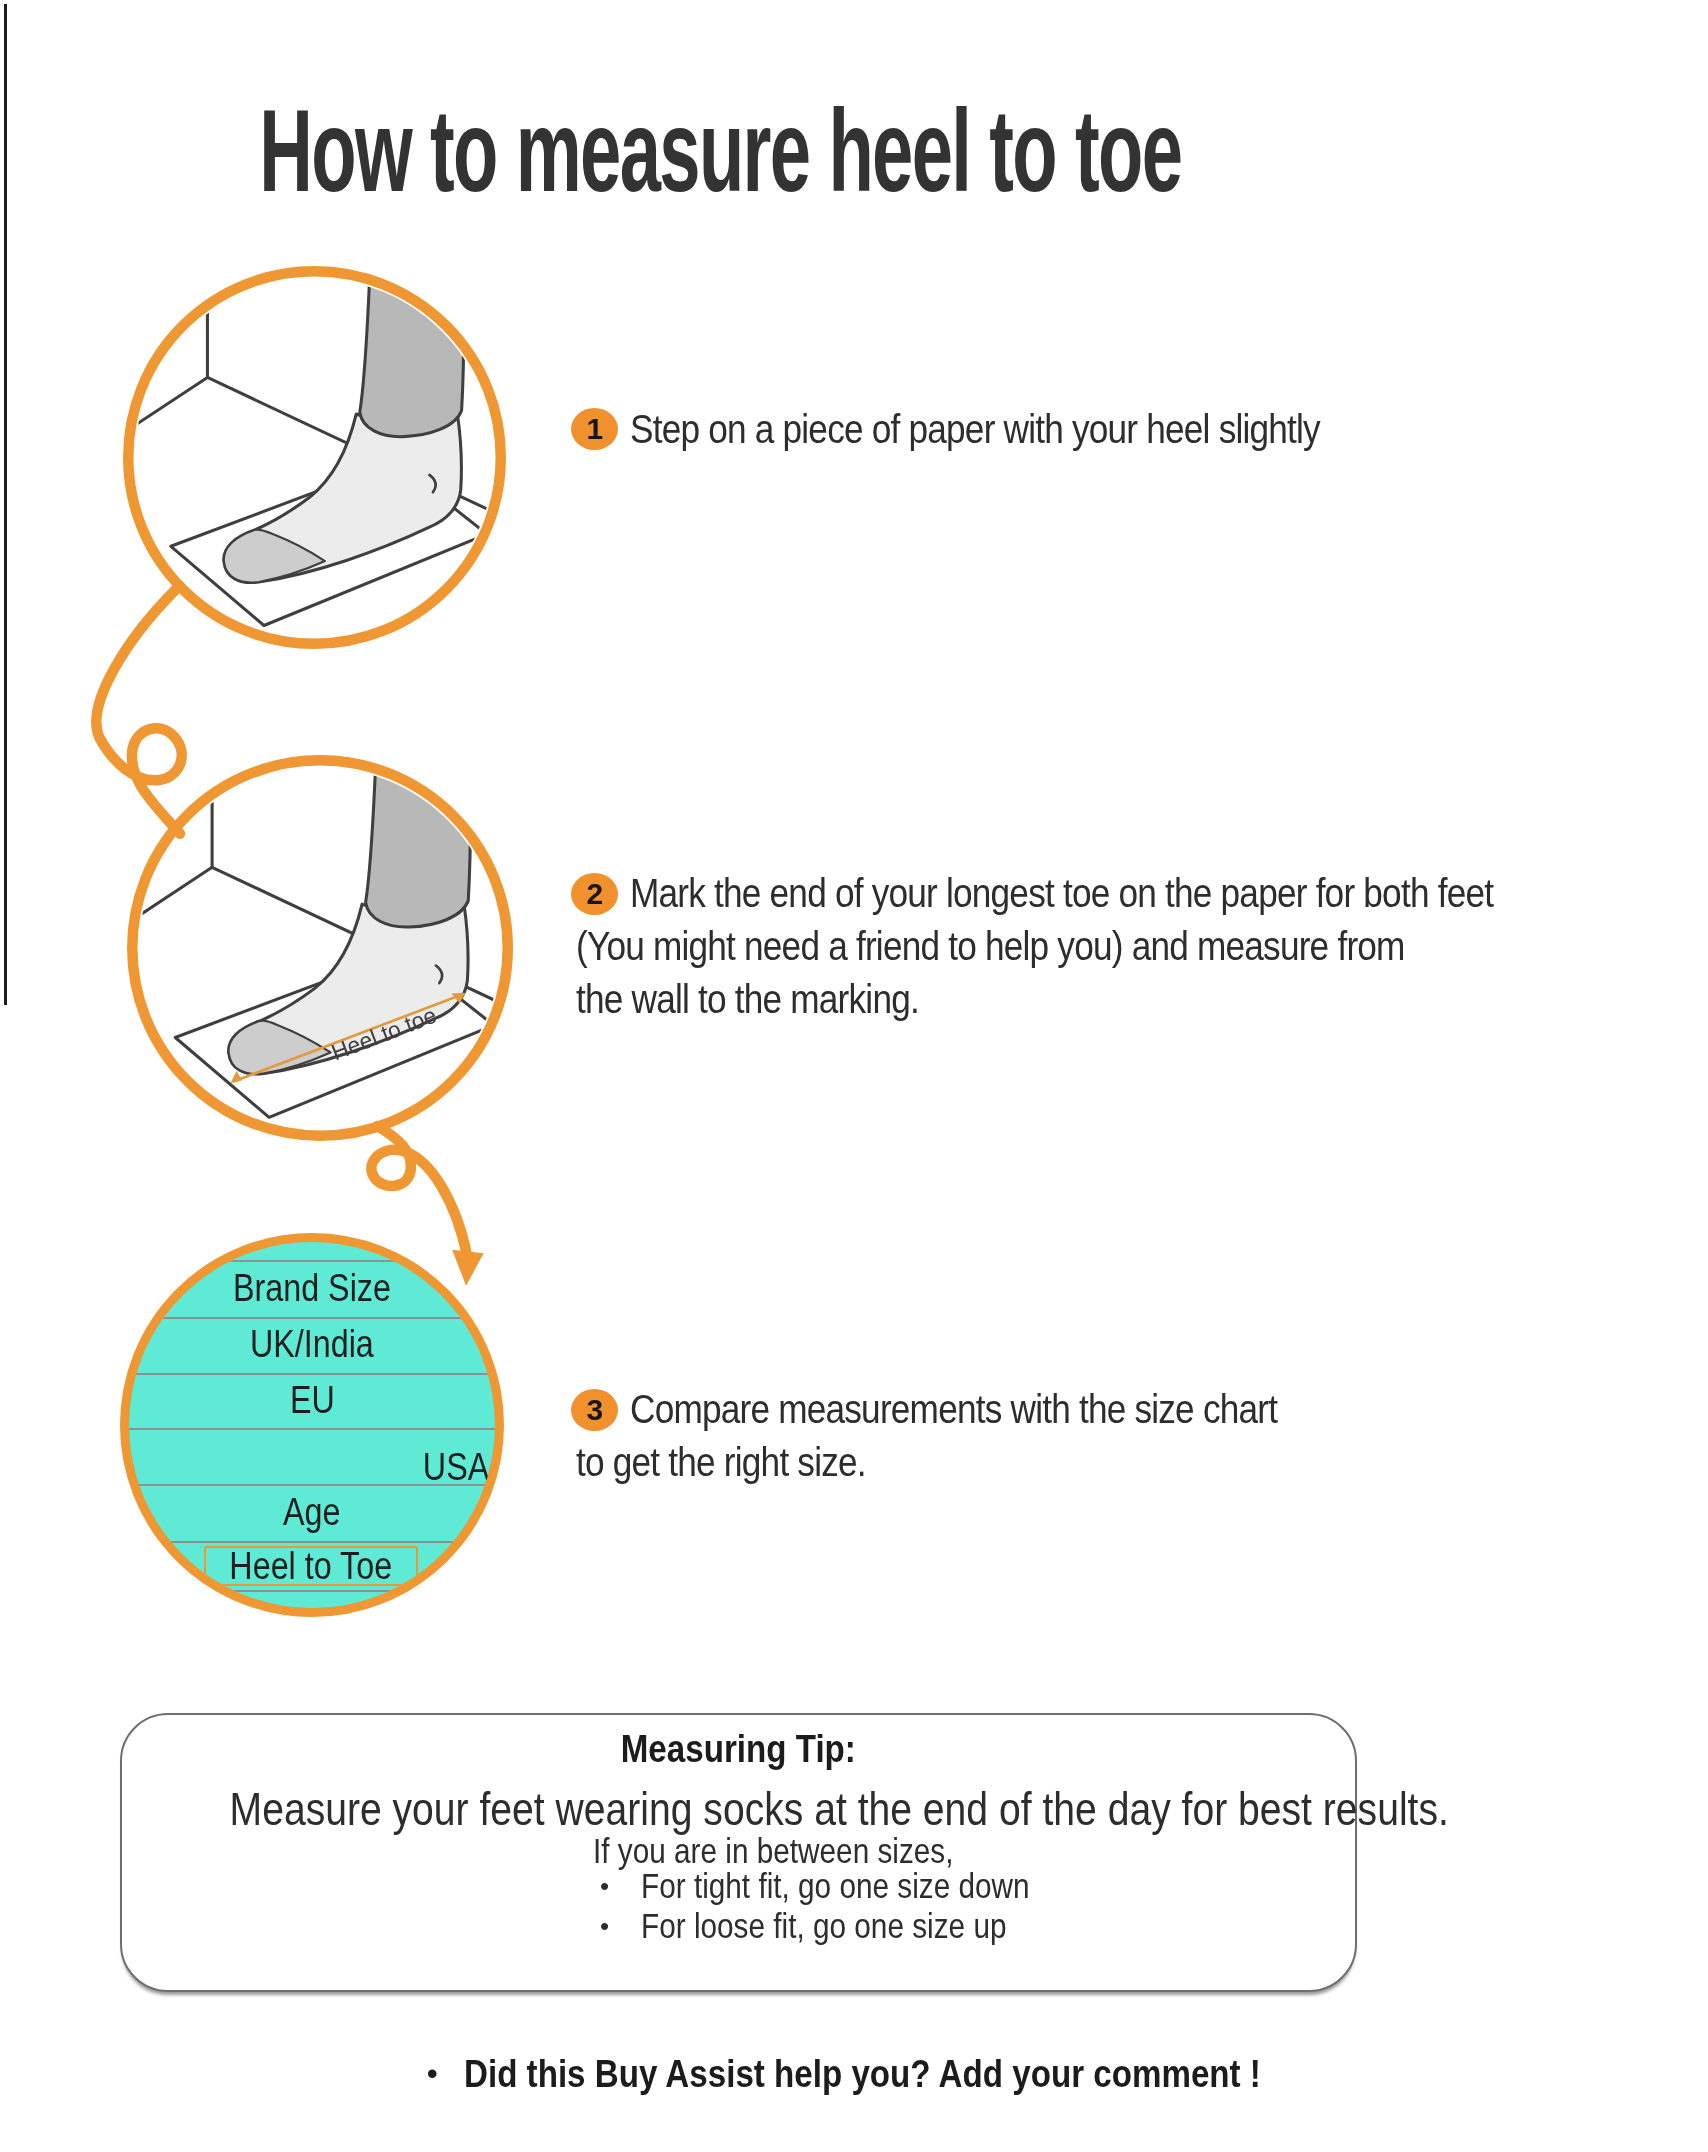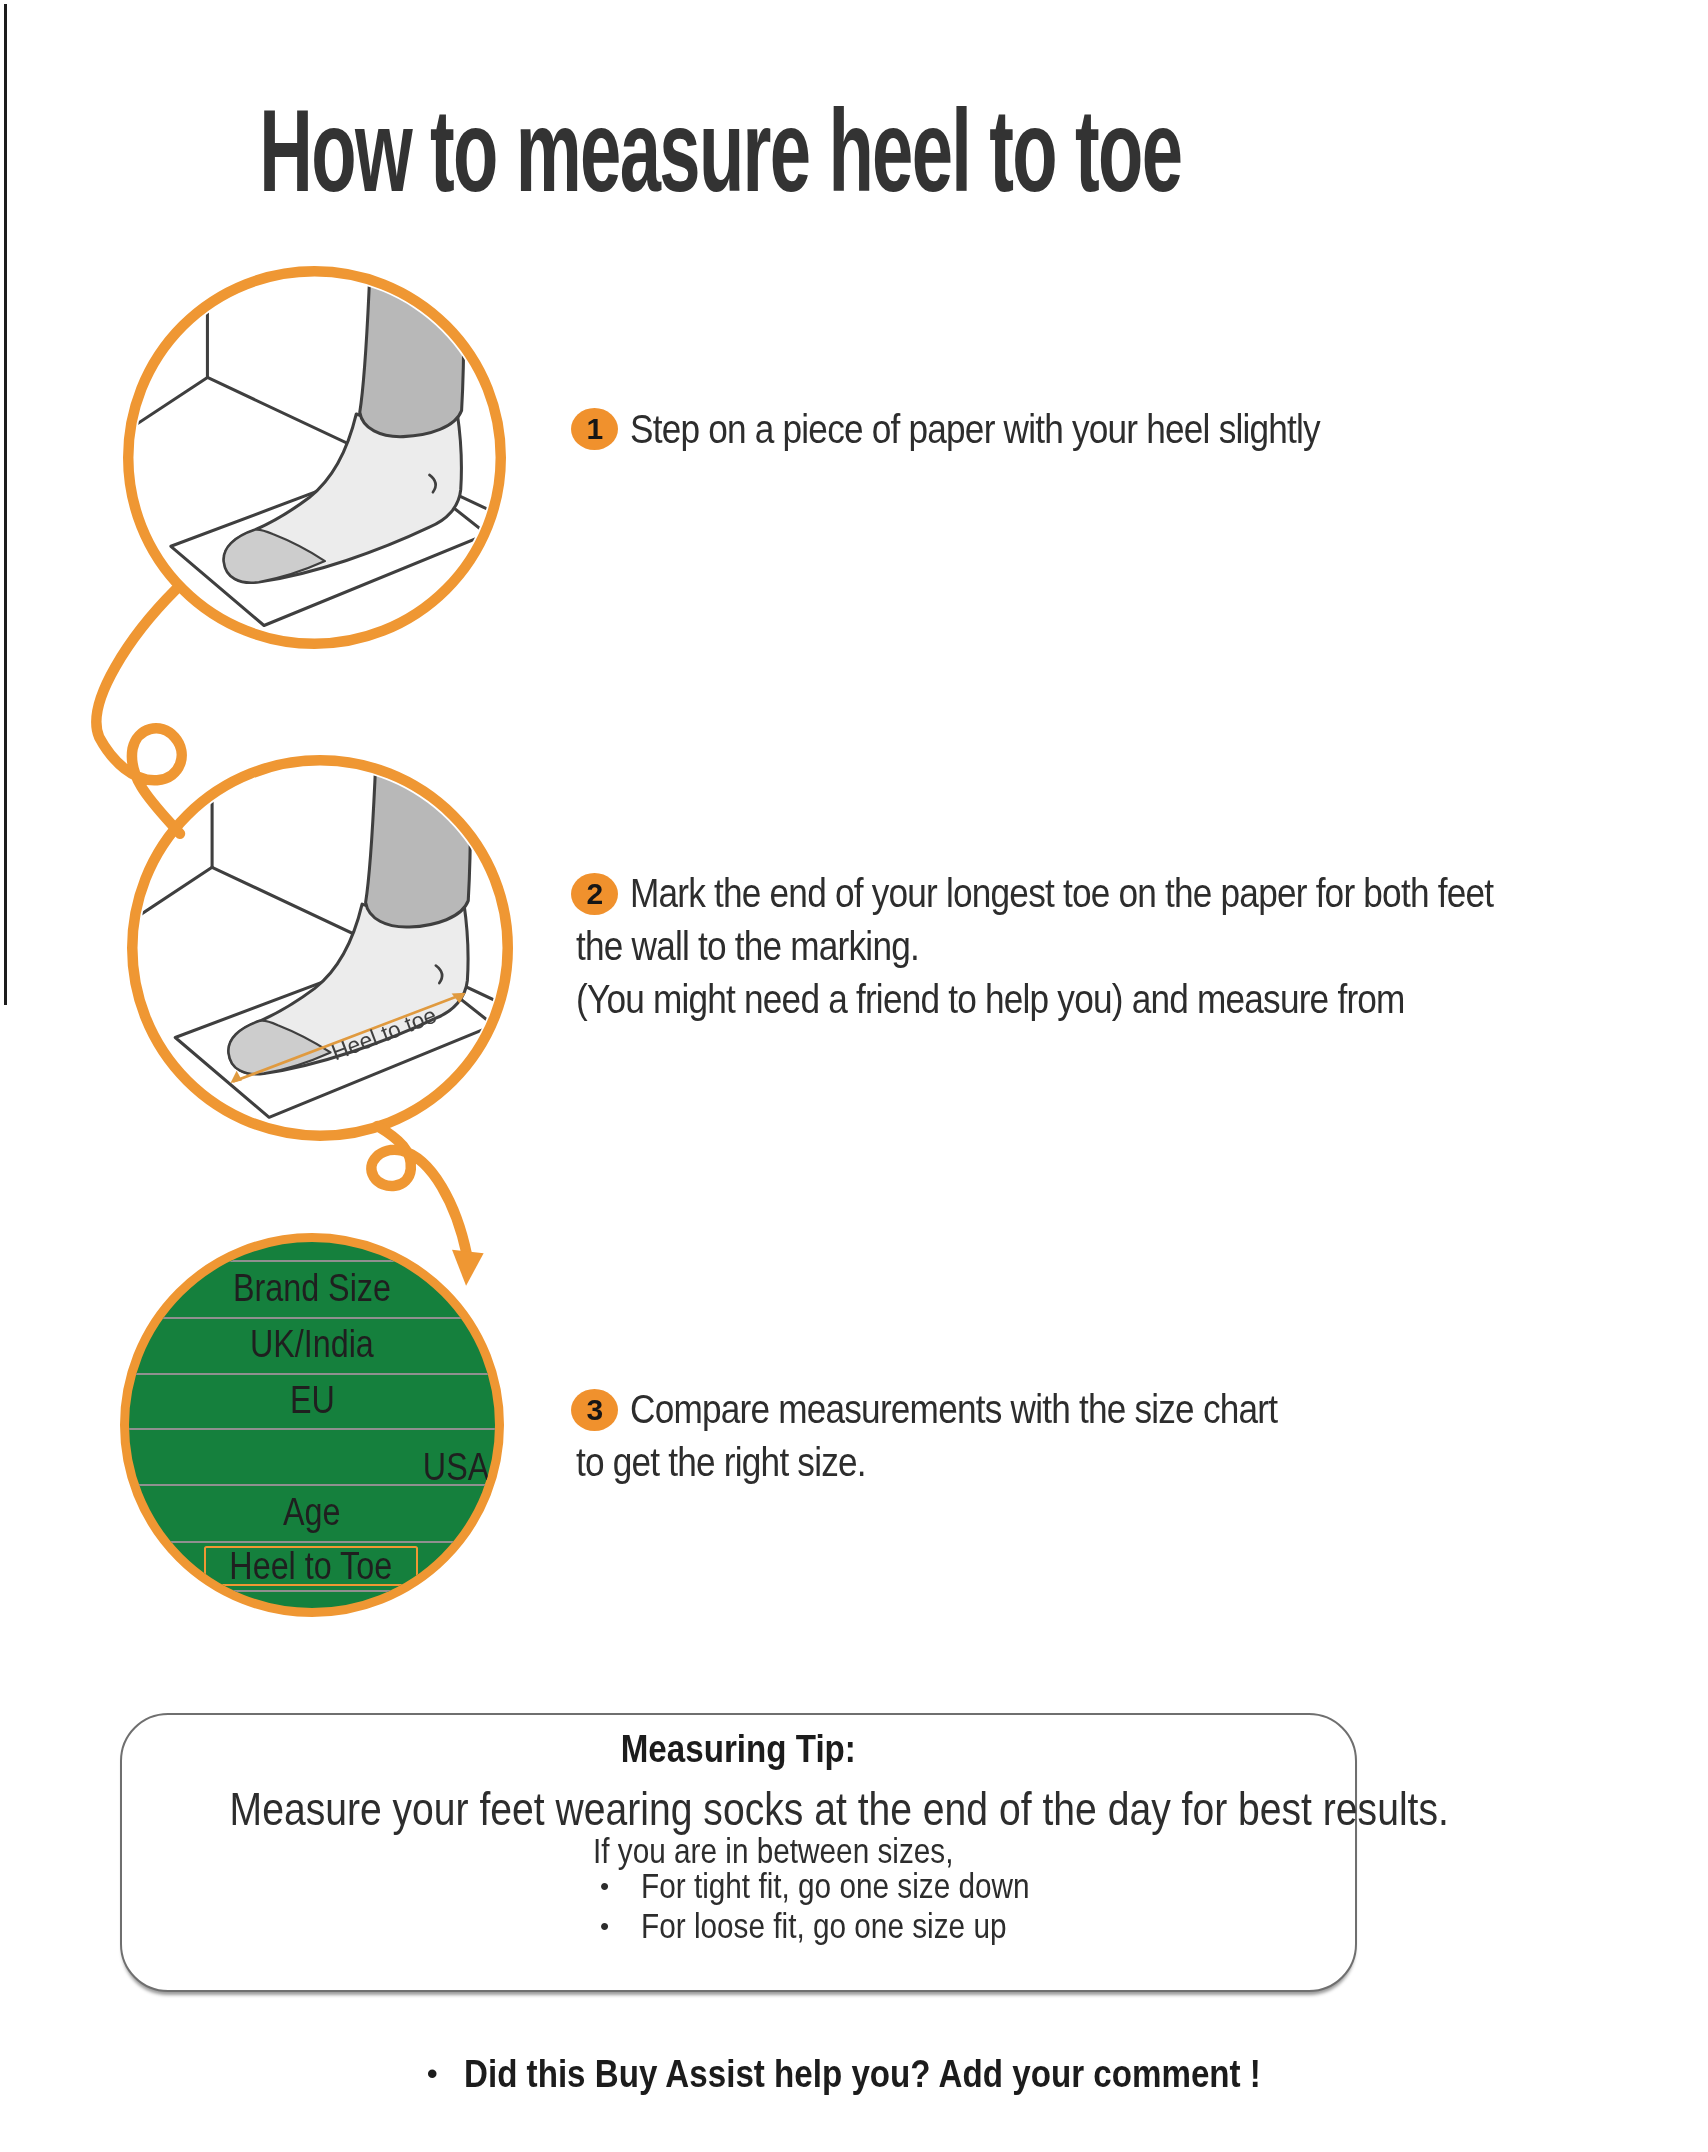--- a/index.html
+++ b/index.html
@@ -35,21 +35,21 @@
     background:#F0912D; color:#161616;
     font-weight:bold; font-size:30px;
     display:flex; align-items:center; justify-content:center; flex:0 0 auto;
   }
 
   .circle-svg { position:absolute; }
 
   
   .size-circle {
     position:absolute; left:120px; top:1233px; width:384px; height:384px;
-    border:9.7px solid #EF9733; border-radius:50%; background:#15803d; overflow:hidden;
+    border:9.7px solid #EF9733; border-radius:50%; background:#5eead4; overflow:hidden;
   }
   .size-circle .rowline { position:absolute; left:0; width:100%; height:1.8px; background:#909090; }
   .size-circle .rowlabel {
     position:absolute; left:0; width:100%; height:39px; text-align:center;
     font-size:38px; color:#1f1f1f; line-height:39px;
   }
   .heel-box {
     position:absolute; left:75px; top:304px; width:214px; height:40px;
     border:2.6px solid #EF9733; border-radius:2.6px;
     display:flex; align-items:center; justify-content:center;
@@ -176,24 +176,24 @@
     <span class="cond">Step on a piece of paper with your heel slightly</span>
   </div>
 </div>
 
 <div class="step compact" style="left:571px; top:867px; width:1124px;">
   <div class="line">
     <span class="badge">2</span>
     <span class="cond">Mark the end of your longest toe on the paper for both feet</span>
   </div>
   <div class="line cont">
+    <span class="cond">(You might need a friend to help you) and measure from</span>
+  </div>
+  <div class="line cont">
     <span class="cond">the wall to the marking.</span>
-  </div>
-  <div class="line cont">
-    <span class="cond">(You might need a friend to help you) and measure from</span>
   </div>
 </div>
 
 <div class="step compact" style="left:571px; top:1383px; width:922px;">
   <div class="line">
     <span class="badge">3</span>
     <span class="cond">Compare measurements with the size chart</span>
   </div>
   <div class="line cont">
     <span class="cond">to get the right size.</span>

